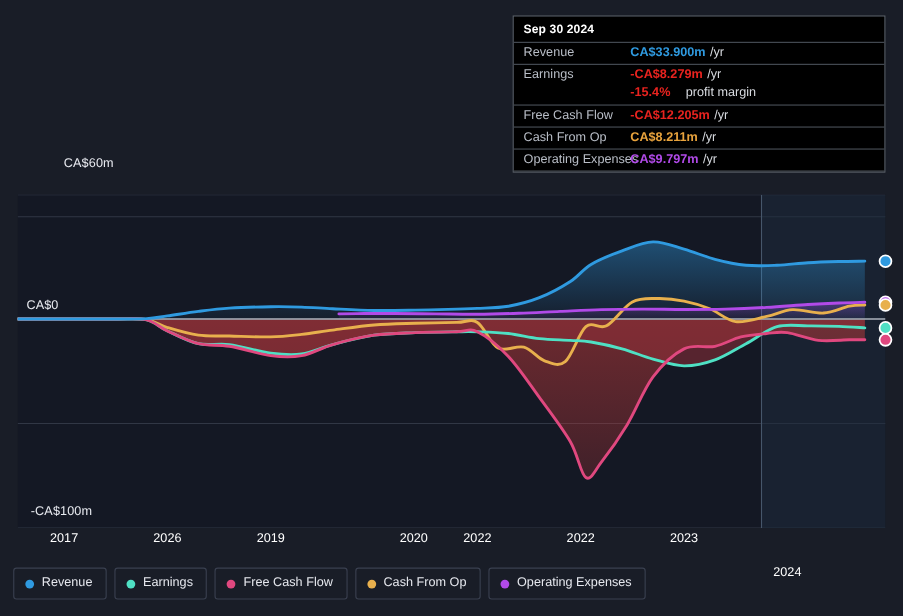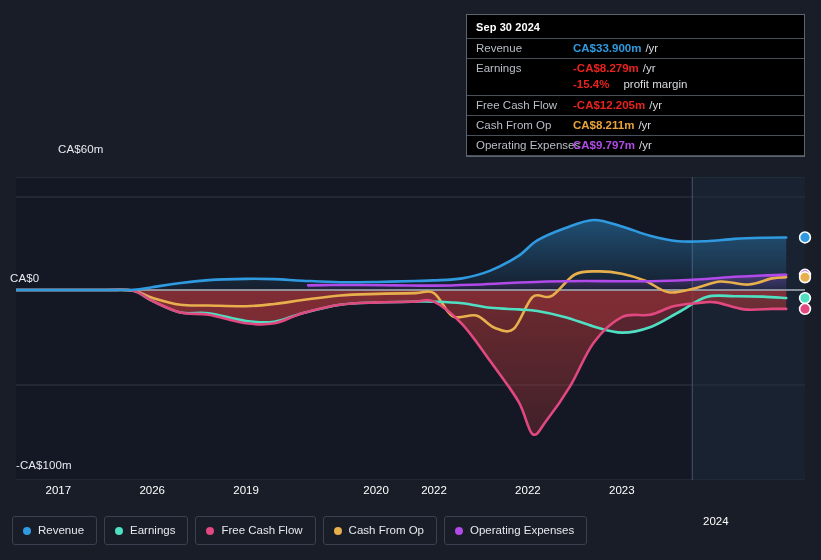--- a/index.html
+++ b/index.html
@@ -18,22 +18,22 @@
   svg.plot{position:absolute;left:0;top:0;}
 
   .axis-label{
     position:absolute;
     color:#e8eaf0;
     font-size:11.5px;
     letter-spacing:.1px;
     white-space:nowrap;
   }
   #ylab-top{left:22px;top:143px;margin-left:36px;}
-  #ylab-zero{left:10px;top:272px;}
-  #ylab-bot{left:16px;top:459px;}
+  #ylab-zero{left:24px;top:272px;}
+  #ylab-bot{left:28px;top:459px;}
 
   .xtick{
     position:absolute;
     top:484px;
     color:#ffffff;
     font-size:11.5px;
     transform:translateX(-50%);
     white-space:nowrap;
   }
 

